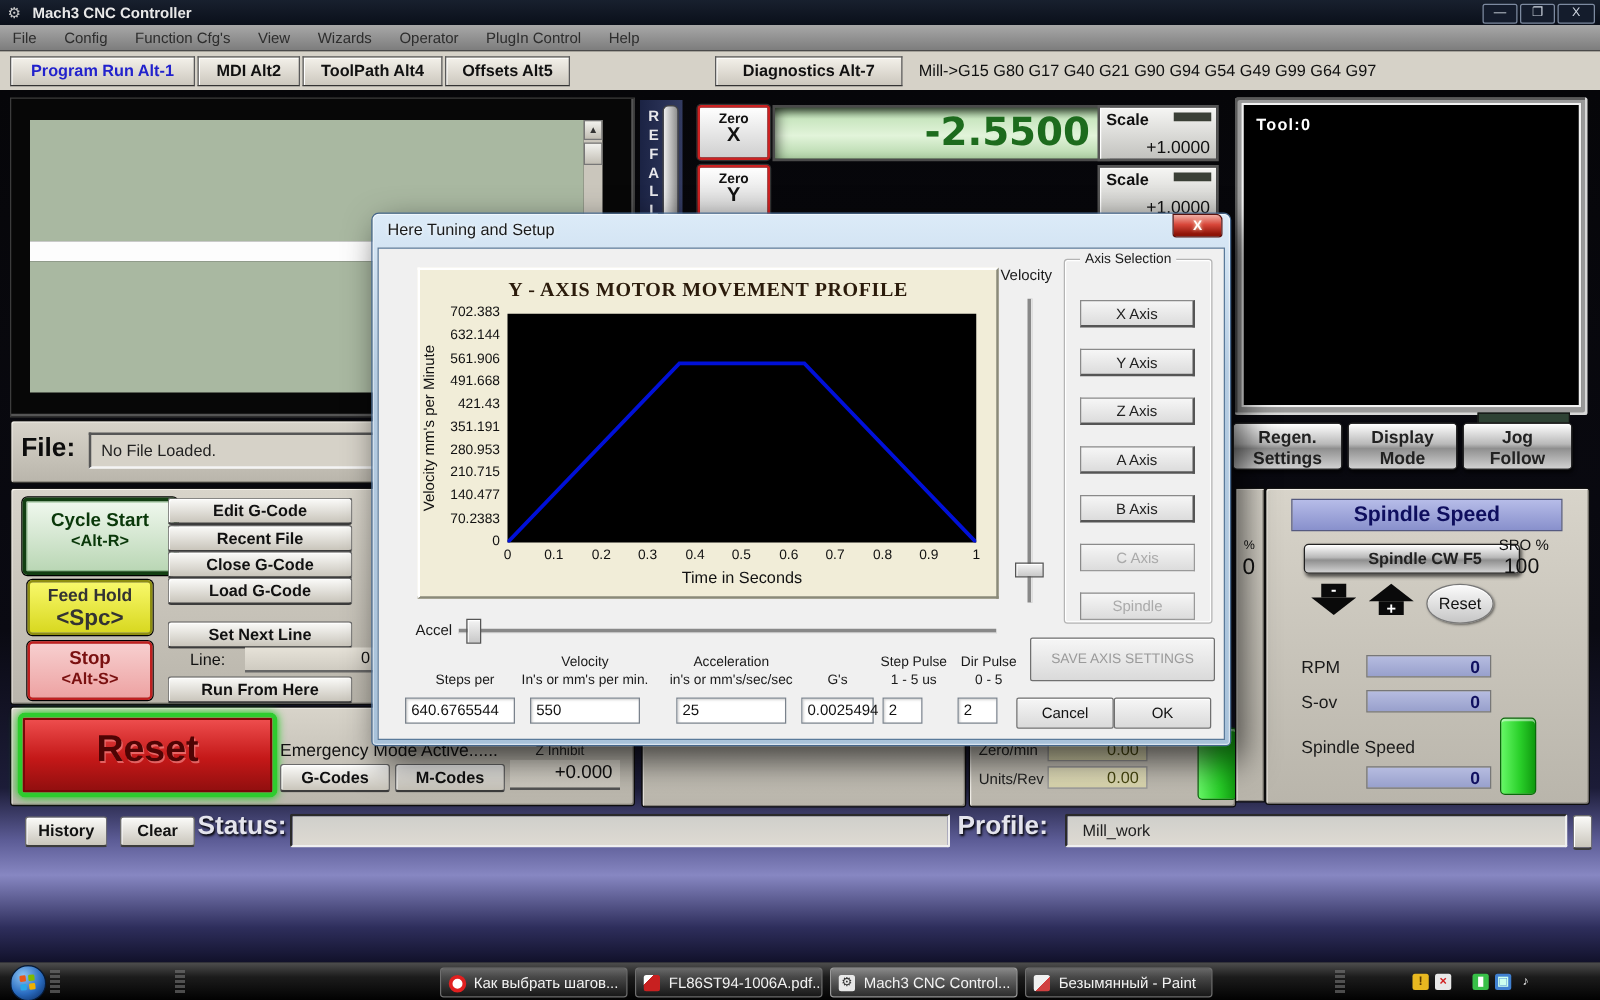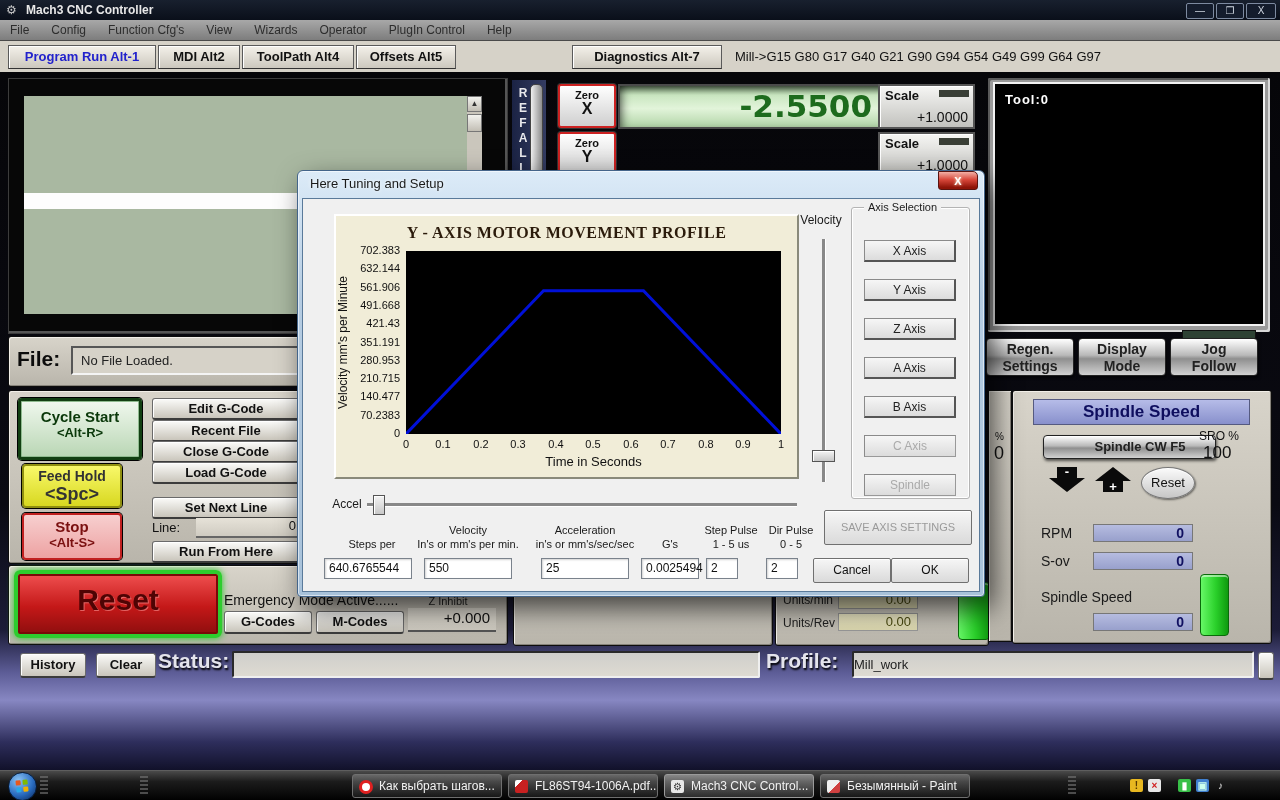--- a/index.html
+++ b/index.html
@@ -81,21 +81,21 @@
   .cyclestart .l1{display:block;font-size:15px;margin-top:7px;}
   .cyclestart .l2{display:block;font-size:13px;}
   .feedhold{left:22px;top:464px;width:96px;height:40px;border:2px solid #8f8f10;border-radius:4px;
     background:linear-gradient(180deg,#f8f86a,#d8d820);box-shadow:0 0 0 1px #000;text-align:center;color:#333;font-weight:bold;}
   .feedhold .l1{display:block;font-size:14px;margin-top:2px;}
   .feedhold .l2{display:block;font-size:18px;}
   .stopbtn{left:22px;top:513px;width:96px;height:43px;border:2px solid #c02020;border-radius:4px;
     background:linear-gradient(180deg,#f7cfcf,#eda2a2);box-shadow:0 0 0 1px #000;text-align:center;color:#7a1010;font-weight:bold;}
   .stopbtn .l1{display:block;font-size:15px;margin-top:3px;}
   .stopbtn .l2{display:block;font-size:13px;}
-  .gbtn{left:152px;width:146px;height:19px;line-height:19px;}
+  .gbtn{left:134px;width:146px;height:19px;line-height:19px;}
   .resetbtn{left:14px;top:570px;width:200px;height:60px;border:4px solid #2ecc2e;border-radius:6px;
     box-shadow:0 0 7px #2c2,inset 0 0 0 2px #7a0808;background:linear-gradient(180deg,#f05050 0%,#c41818 55%,#8e0e0e 100%);
     text-align:center;line-height:52px;font-size:30px;font-weight:bold;color:#4f0404;
     text-shadow:1px 1px 0 rgba(255,160,160,.55);}
   .linefield{border-bottom:2px solid #666;background:linear-gradient(180deg,#e6e2d8,#cfcbc1);
     font-size:13px;color:#111;text-align:right;padding-right:4px;}
   .zinh{font-size:11px;color:#222;text-align:center;}
   .zval{font-size:15px;color:#111;text-align:right;border-bottom:2px solid #555;
     background:linear-gradient(180deg,#e6e2d8,#cfcbc1);padding-right:6px;line-height:20px;}
   .jogbtn{border:2px solid #2ecc2e;border-radius:4px;background:linear-gradient(180deg,#ececea,#b8b4aa);
@@ -115,21 +115,21 @@
   .arrowbtn{width:36px;height:28px;}
   .arrowbtn .sq{position:absolute;left:8px;width:20px;height:11px;background:#0a0a0a;color:#fff;
     font-size:13px;font-weight:bold;text-align:center;line-height:10px;}
   .arrowbtn .tri{position:absolute;left:0;width:0;height:0;border-left:18px solid transparent;border-right:18px solid transparent;}
   .ovalbtn{border-radius:50%;background:linear-gradient(180deg,#fbfbfb,#c6c6c6);border:1px solid #777;
     box-shadow:inset 0 1px 0 #fff,1px 1px 2px rgba(0,0,0,.5);font-size:13px;color:#111;text-align:center;}
 
   
   .statfield{background:linear-gradient(180deg,#cfcfcb,#dedad2);border-top:2px solid #2a2a2a;border-left:2px solid #2a2a2a;
     border-right:2px solid #efefef;border-bottom:2px solid #efefef;border-radius:2px;
-    font-size:13px;color:#222;line-height:24px;padding-left:0;box-sizing:border-box;}
+    font-size:13px;color:#222;line-height:24px;padding-left:12px;box-sizing:border-box;}
 
   
   .taskbar{left:0;top:770px;width:1280px;height:30px;background:linear-gradient(180deg,#4a4a4a 0%,#1c1c1c 35%,#000 100%);
     border-top:1px solid #5e5e5e;}
   .orb{position:absolute;left:8px;top:1px;width:27px;height:27px;border-radius:50%;
     background:radial-gradient(circle at 35% 28%,#8cc4f4,#2a6cc0 55%,#0a2a60 95%);border:1px solid #061a36;}
   .flag{position:absolute;left:7px;top:7px;width:12px;height:12px;transform:rotate(-6deg);}
   .flag i{position:absolute;width:5px;height:5px;border-radius:1px;}
   .taskbtn{position:absolute;top:3px;height:24px;width:150px;border:1px solid #6f6f6f;border-radius:3px;
     background:linear-gradient(180deg,rgba(150,150,150,.5),rgba(35,35,35,.6));
@@ -289,21 +289,21 @@
   <div class="abs resetbtn">Reset</div>
   <span class="abs" style="left:224px;top:592px;font-size:14px;color:#111;">Emergency Mode Active......</span>
   <div class="abs mach-btn" style="left:224px;top:611px;width:86px;height:20px;line-height:20px;">G-Codes</div>
   <div class="abs mach-btn" style="left:316px;top:611px;width:86px;height:20px;line-height:20px;">M-Codes</div>
   <span class="abs zinh" style="left:408px;top:595px;width:80px;">Z Inhibit</span>
   <div class="abs zval" style="left:408px;top:608px;width:82px;height:22px;">+0.000</div>
 
   <div class="abs panel" style="left:513px;top:588px;width:258px;height:56px;"></div>
 
   <div class="abs panel" style="left:775px;top:588px;width:212px;height:56px;"></div>
-  <span class="abs ulabel" style="left:783px;top:593px;">Units/min</span>
+  <span class="abs ulabel" style="left:783px;top:593px;">Zero/min</span>
   <div class="abs ubar" style="left:838px;top:591px;width:72px;height:16px;line-height:16px;">0.00</div>
   <span class="abs ulabel" style="left:783px;top:616px;">Units/Rev</span>
   <div class="abs ubar" style="left:838px;top:613px;width:72px;height:16px;line-height:16px;">0.00</div>
   <div class="abs greenthumb" style="left:958px;top:582px;width:30px;height:56px;"></div>
 
   <div class="abs panel" style="left:988px;top:390px;width:22px;height:250px;border-radius:0;">
     <span class="abs" style="left:6px;top:40px;font-size:10px;color:#111;">%</span>
     <span class="abs" style="left:5px;top:52px;font-size:18px;color:#111;">0</span>
   </div>
 

